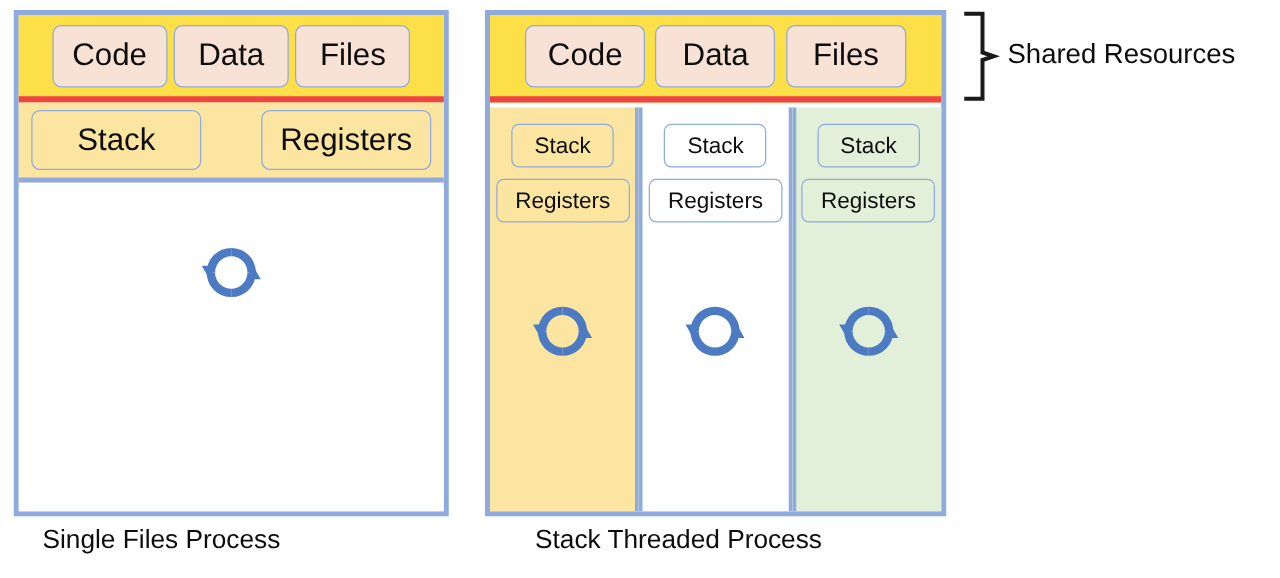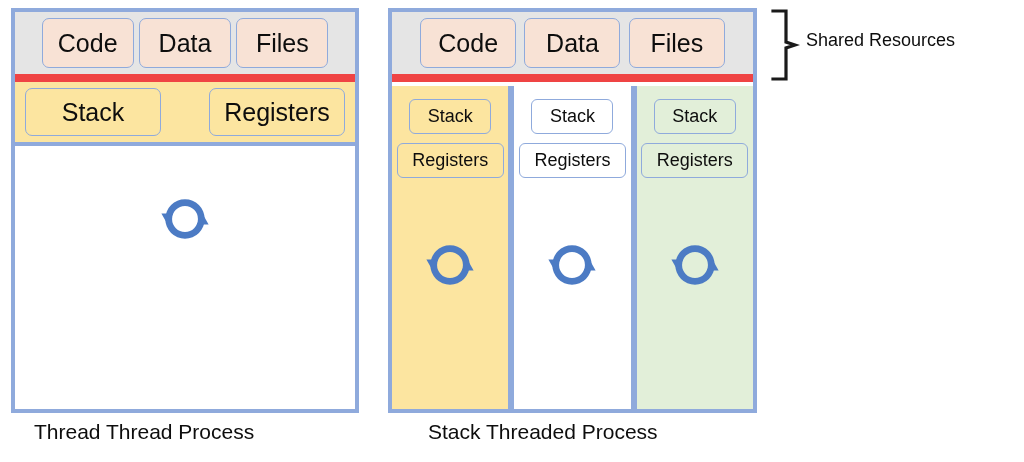--- a/index.html
+++ b/index.html
@@ -19,22 +19,22 @@
   .process {
     position: absolute;
     box-sizing: border-box;
     border: 4px solid #8FAADC;
     background: #ffffff;
   }
 
   
   .shared-band {
     box-sizing: border-box;
-    background: #e5e5e5;
-    border-bottom: 8px solid #ef4444;
+    background: #fde047;
+    border-bottom: 5px solid #ef4444;
     display: flex;
     align-items: center;
     justify-content: space-around;
     padding: 0 24px;
   }
   .res-box {
     box-sizing: border-box;
     border: 1.6px solid #8FAADC;
     border-radius: 7px;
     background: #F8E2D5;
@@ -120,21 +120,21 @@
     white-space: nowrap;
     font-size: 21px;
   }
 
   
   .bracket { position: absolute; }
   .shared-label {
     position: absolute;
     color: #0d0d0d;
     white-space: nowrap;
-    font-size: 18px;
+    font-size: 22px;
   }
 </style>
 </head>
 <body>
 
 <div class="process" style="left:11px; top:8px; width:348px; height:405px;">
 
   <div class="shared-band" style="height:70px;">
     <div class="res-box" style="width:92px; height:50px; font-size:25px;">
       <span>Code</span>
@@ -166,21 +166,21 @@
           <path d="M6.5 24 L12.5 24 A11.5 11.5 0 0 1 24 12.5 L24 6.5 A17.5 17.5 0 0 0 6.5 24 Z"></path>
           <path d="M13.6 19.2 L3.0 19.2 L8.3 28.4 Z"></path>
           <path d="M34.4 28.8 L45.0 28.8 L39.7 19.6 Z"></path>
         </g>
       </svg>
     </span>
   </div>
 </div>
 
 <div class="caption" style="left:34px; top:420px;">
-  <span>Thread Thread Process</span>
+  <span>Single Files Process</span>
 </div>
 
 <div class="process" style="left:388px; top:8px; width:369px; height:405px;">
 
   <div class="shared-band" style="height:70px;">
     <div class="res-box" style="width:96px; height:50px; font-size:25px;">
       <span>Code</span>
     </div>
     <div class="res-box" style="width:96px; height:50px; font-size:25px;">
       <span>Data</span>

